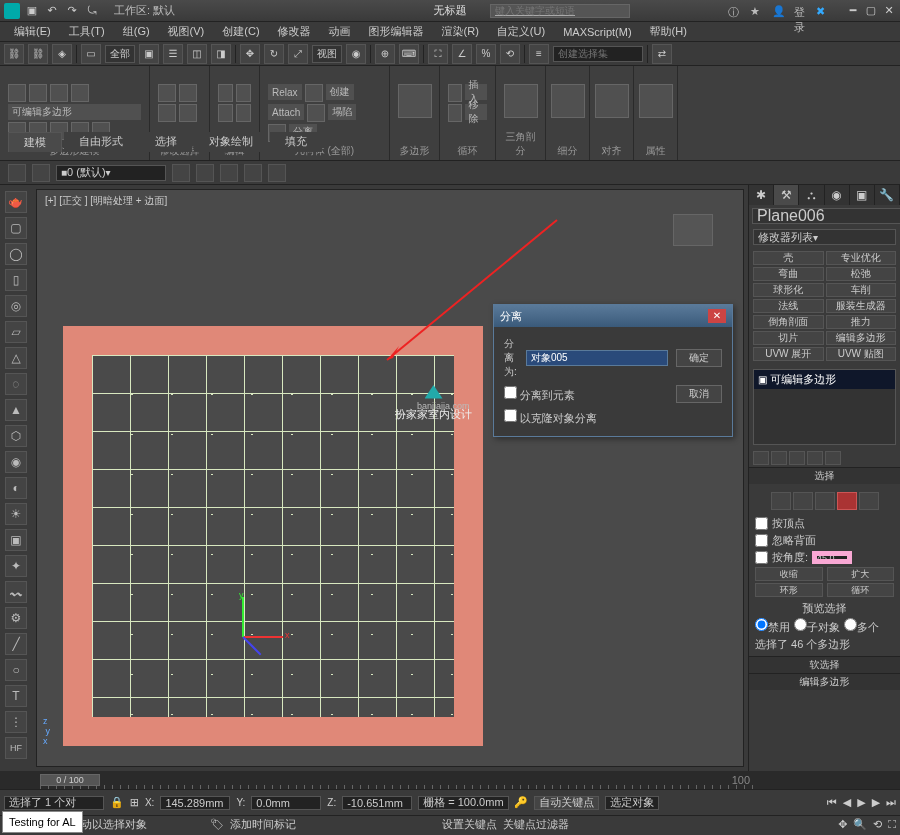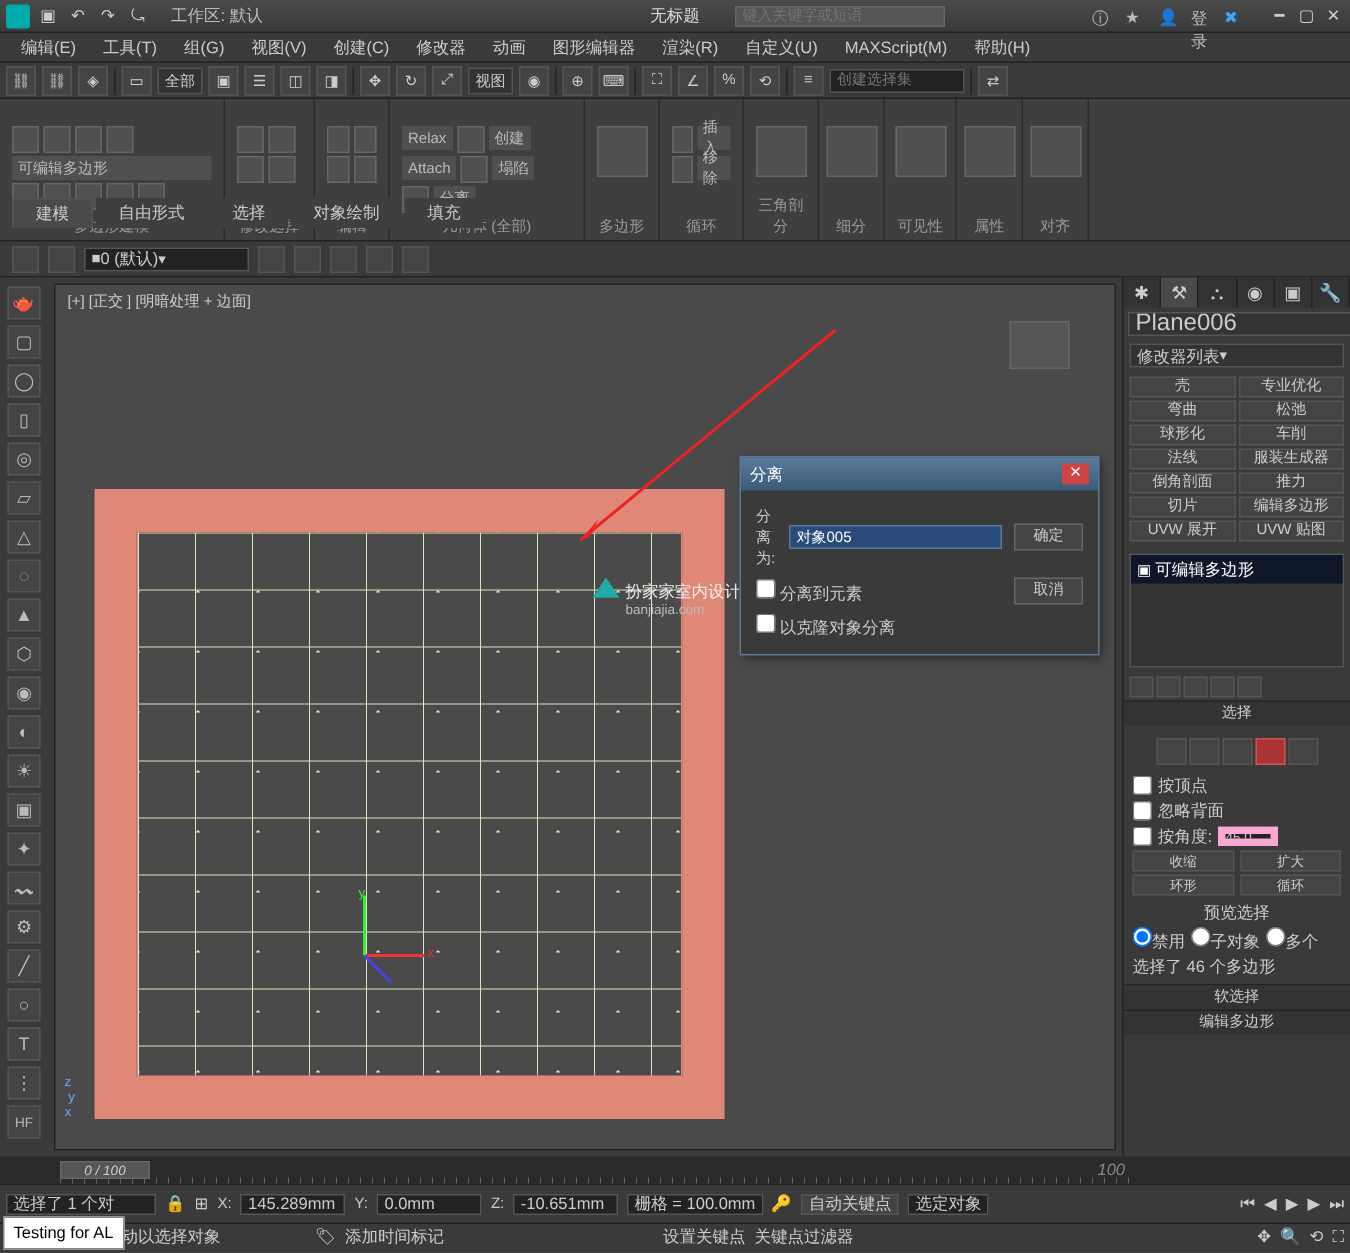--- a/index.html
+++ b/index.html
@@ -4,21 +4,21 @@
 <style>
 * { margin: 0; padding: 0; box-sizing: border-box; font-family: "Microsoft YaHei", Arial, sans-serif; font-size: 11px; }
 body { background: #3a3a3a; color: #bbb; width: 900px; height: 835px; overflow: hidden; position: relative; }
 .titlebar { height: 22px; background: linear-gradient(#4a4a4a,#3a3a3a); display: flex; align-items: center; padding: 0 4px; border-bottom: 1px solid #222; }
 .titlebar .app-icon { width: 16px; height: 16px; background: #0aa; border-radius: 2px; margin-right: 4px; }
 .titlebar .qat { display: flex; gap: 4px; }
 .titlebar .qat span { width: 16px; height: 16px; display: inline-flex; align-items: center; justify-content: center; color: #ccc; }
 .titlebar .ws { margin-left: 8px; padding: 0 6px; font-size: 11px; }
 .titlebar .title { position: absolute; left: 50%; transform: translateX(-50%); font-size: 11px; color: #ddd; }
 .titlebar .search { position: absolute; left: 490px; }
-.titlebar .search input { width: 140px; height: 14px; background: #555; border: 1px solid #666; color: #aaa; font-size: 10px; padding: 0 4px; }
+.titlebar .search input { width: 140px; height: 14px; background: #555; border: 1px solid #666; color: #aaa; font-size: 10px; padding: 0 4px; text-decoration: underline; }
 .titlebar .right { margin-left: auto; display: flex; gap: 6px; align-items: center; }
 .titlebar .right span { width: 16px; height: 12px; display: inline-block; }
 .titlebar .winbtns { display: flex; gap: 4px; margin-left: 8px; }
 .titlebar .winbtns span { width: 14px; height: 14px; display: inline-flex; align-items: center; justify-content: center; color: #ccc; }
 .menubar { height: 20px; background: #3a3a3a; display: flex; align-items: center; padding: 0 6px; gap: 2px; border-bottom: 1px solid #222; }
 .menubar span { padding: 2px 8px; font-size: 11px; color: #ccc; }
 .maintool { height: 24px; background: #3a3a3a; display: flex; align-items: center; padding: 0 4px; gap: 4px; border-bottom: 1px solid #222; }
 .maintool .btn { width: 20px; height: 20px; background: #444; border: 1px solid #555; display: inline-flex; align-items: center; justify-content: center; font-size: 10px; color: #ccc; }
 .maintool .sep { width: 1px; height: 18px; background: #222; }
 .maintool .dd { height: 18px; background: #333; border: 1px solid #555; padding: 0 4px; font-size: 10px; color: #ccc; display: inline-flex; align-items: center; }
@@ -58,21 +58,21 @@
     linear-gradient(-45deg, #d8e8c0 1px, transparent 1px 30px);
   background-size: 38px 38px, 38px 38px, 40px 40px, 40px 40px;
 }
 .canvas .gizmo { position: absolute; left: 180px; top: 310px; }
 .gizmo .ax { position: absolute; width: 40px; height: 2px; }
 .gizmo .ax.x { background: #e33; }
 .gizmo .ax.y { background: #3e3; transform: rotate(-90deg); transform-origin: left; }
 .gizmo .ax.z { background: #44e; transform: rotate(45deg); transform-origin: left; width: 25px; }
 .arrow { position: absolute; left: 330px; top: 20px; width: 200px; height: 160px; }
 .arrow svg { width: 100%; height: 100%; }
-.watermark { position: absolute; left: 358px; top: 195px; color: #eee; font-size: 12px; display: flex; align-items: center; gap: 4px; }
+.watermark { position: absolute; left: 358px; top: 195px; color: #eee; font-size: 12px; display: flex; align-items: center; gap: 4px; flex-direction: column; }
 .watermark .logo { width: 18px; height: 18px; background: #2aa; clip-path: polygon(50% 0, 100% 75%, 0 75%); }
 .watermark .sub { position: absolute; top: 16px; left: 22px; font-size: 9px; color: #bbb; }
 .dialog { position: absolute; left: 456px; top: 114px; width: 240px; border: 1px solid #5a7a9a; background: #3a3a3a; box-shadow: 2px 2px 6px rgba(0,0,0,.4); }
 .dialog .dtitle { height: 22px; background: linear-gradient(#5a7a9a,#3a5a7a); display: flex; align-items: center; padding: 0 6px; color: #fff; font-size: 11px; }
 .dialog .dclose { margin-left: auto; width: 18px; height: 14px; background: #c44; color: #fff; text-align: center; font-size: 10px; line-height: 14px; }
 .dialog .dbody { padding: 10px; display: grid; grid-template-columns: auto 1fr auto; gap: 6px 8px; align-items: center; }
 .dialog .dbody input[type=text] { height: 16px; background: #2a4a7a; border: 1px solid #5a7a9a; color: #fff; font-size: 10px; padding: 0 4px; }
 .dialog .dbtn { width: 46px; height: 18px; background: #444; border: 1px solid #666; color: #ccc; font-size: 10px; text-align: center; line-height: 16px; }
 .dialog label { font-size: 10px; color: #ccc; }
 .rightpanel { width: 152px; background: #3a3a3a; border-left: 1px solid #222; display: flex; flex-direction: column; }
@@ -91,21 +91,21 @@
 .rp-mini span { width: 16px; height: 14px; background: #444; border: 1px solid #555; }
 .rp-rollout { border-top: 1px solid #222; }
 .rp-rollout .hdr { height: 16px; background: #333; text-align: center; font-size: 10px; color: #ccc; line-height: 16px; }
 .rp-rollout .body { padding: 4px 6px; font-size: 10px; color: #ccc; }
 .rp-rollout .row { display: flex; align-items: center; gap: 4px; margin: 2px 0; }
 .rp-rollout .row input[type=text] { width: 40px; height: 13px; background: #222; border: 5px solid #f9a8d4; color: #ccc; font-size: 9px; }
 .rp-rollout .row .btn2 { flex: 1; height: 14px; background: #444; border: 1px solid #555; text-align: center; font-size: 9px; line-height: 12px; }
 .subobj { display: flex; gap: 2px; padding: 4px; justify-content: center; }
 .subobj span { width: 20px; height: 18px; background: #444; border: 1px solid #555; }
 .subobj span.active { background: #a33; border-color: #c55; }
-.timeline { height: 18px; background: #2a2a2a; display: flex; align-items: center; padding: 0 40px; font-size: 9px; color: #888; position: relative; font-style: italic; }
+.timeline { height: 18px; background: #2a2a2a; display: flex; align-items: center; padding: 0 40px; font-size: 9px; color: #888; position: relative; }
 .timeline .slider { position: absolute; left: 40px; width: 60px; height: 12px; background: #555; border: 1px solid #666; text-align: center; font-size: 9px; color: #ccc; line-height: 10px; }
 .timeline .ticks { position: absolute; left: 40px; right: 140px; top: 14px; height: 4px; background: repeating-linear-gradient(90deg, #666 0 1px, transparent 1px 8px); }
 .status { height: 26px; background: #3a3a3a; display: flex; align-items: center; padding: 0 4px; gap: 6px; border-top: 1px solid #222; font-size: 10px; color: #ccc; }
 .status .box { height: 14px; background: #222; border: 1px solid #555; padding: 0 4px; display: inline-flex; align-items: center; }
 .status .coord { width: 70px; }
 .status2 { height: 18px; background: #3a3a3a; display: flex; align-items: center; padding: 0 4px; gap: 6px; font-size: 10px; color: #ccc; border-top: 1px solid #222; }
 .testing { position: absolute; left: 2px; bottom: 2px; background: #fff; color: #000; font-size: 11px; padding: 4px 6px; border: 1px solid #888; }
 .vp-bottom-axis { position: absolute; left: 6px; bottom: 20px; font-size: 9px; color: #6af; }
 </style>
 </head>
@@ -282,37 +282,31 @@
           <div class="big"></div>
         </div>
         <div class="panel-title">三角剖分</div>
       </div>
     <div class="panel" style="width:44px">
         <div class="panel-body" style="align-items:center">
           <div class="big"></div>
         </div>
         <div class="panel-title">细分</div>
       </div>
-    <div class="panel" style="width:48px">
+    <div class="panel" style="width:44px">
         <div class="panel-body" style="align-items:center">
           <div class="big"></div>
         </div>
-        <div class="panel-title">可见性</div>
+        <div class="panel-title">对齐</div>
       </div>
     <div class="panel" style="width:44px">
         <div class="panel-body" style="align-items:center">
           <div class="big"></div>
         </div>
         <div class="panel-title">属性</div>
-      </div>
-    <div class="panel" style="width:44px">
-        <div class="panel-body" style="align-items:center">
-          <div class="big"></div>
-        </div>
-        <div class="panel-title">对齐</div>
       </div>
   </div>
 </div>
 
 <div class="subtool">
   <div class="btn"></div>
   <div class="btn"></div>
   <div class="layer">■ <span>0 (默认)</span> ▾</div>
   <div class="btn"></div>
   <div class="btn"></div>

